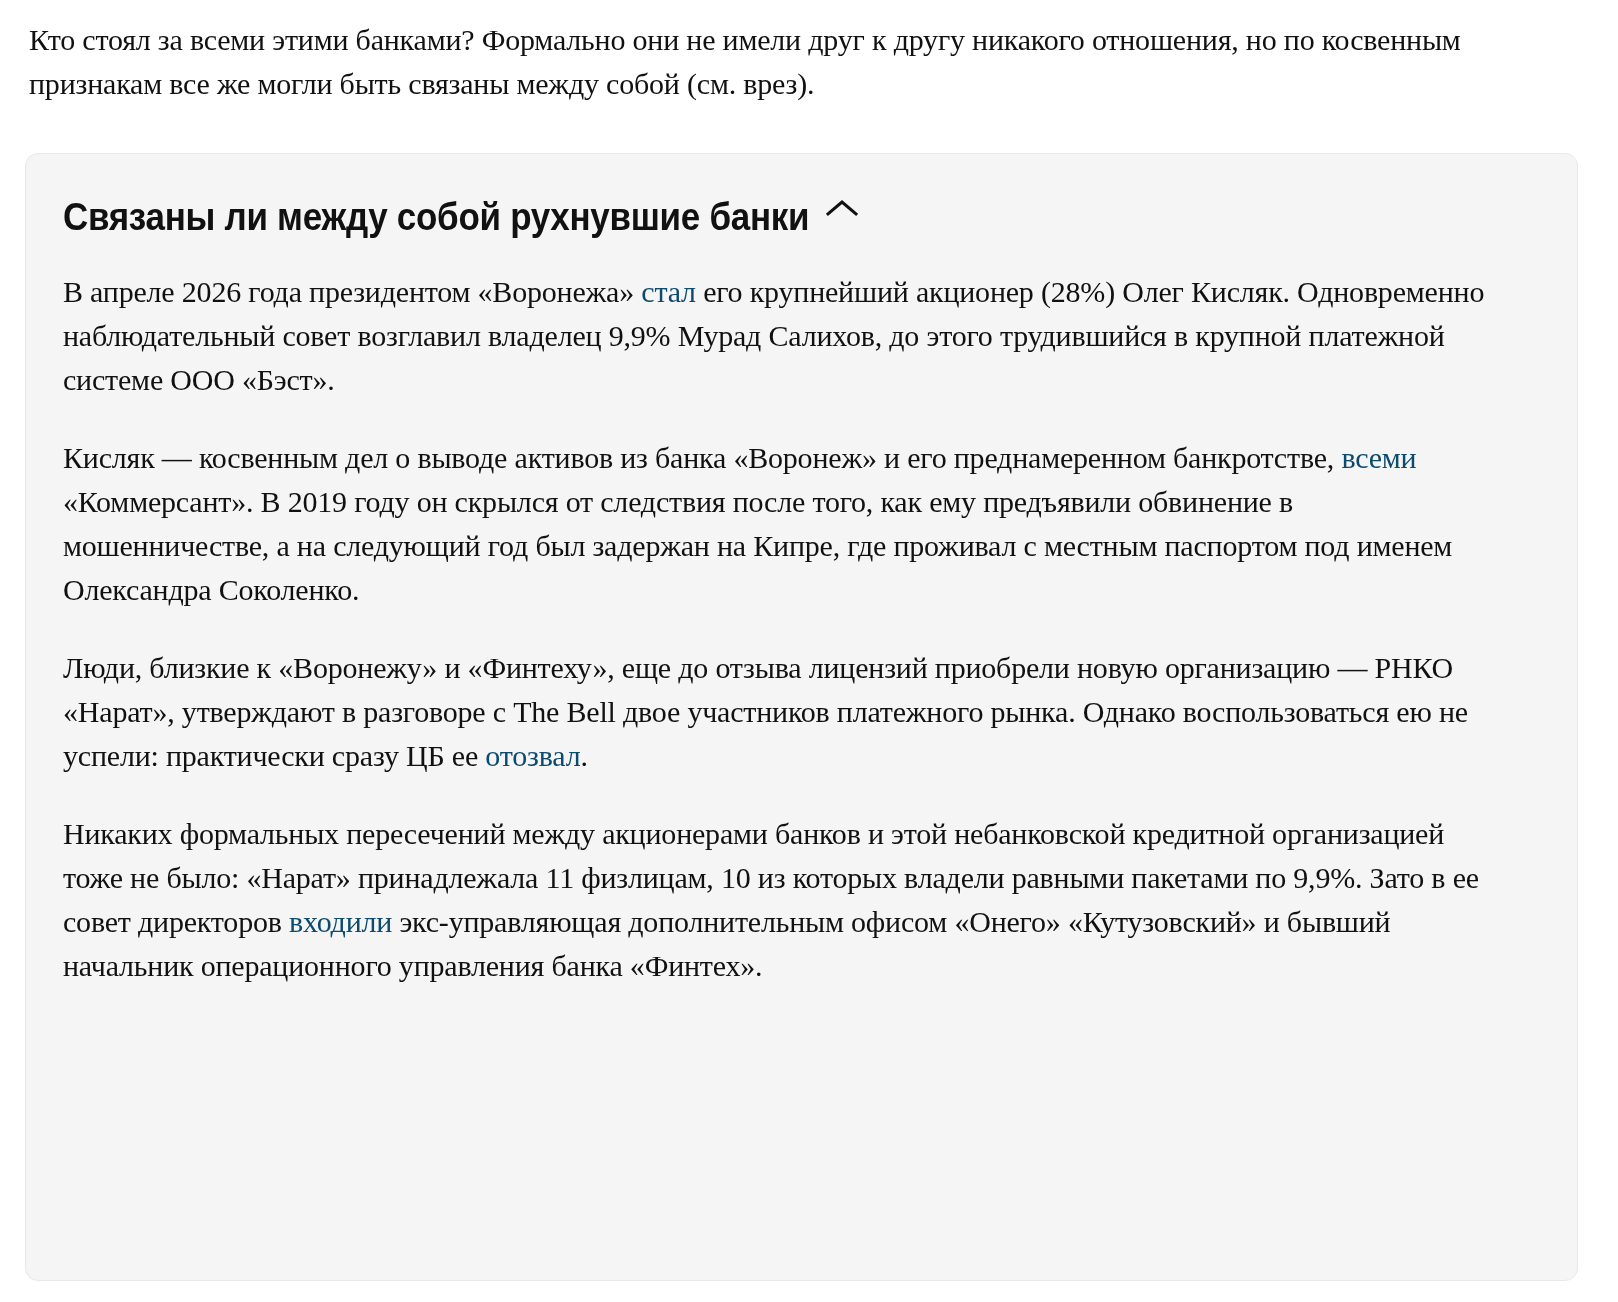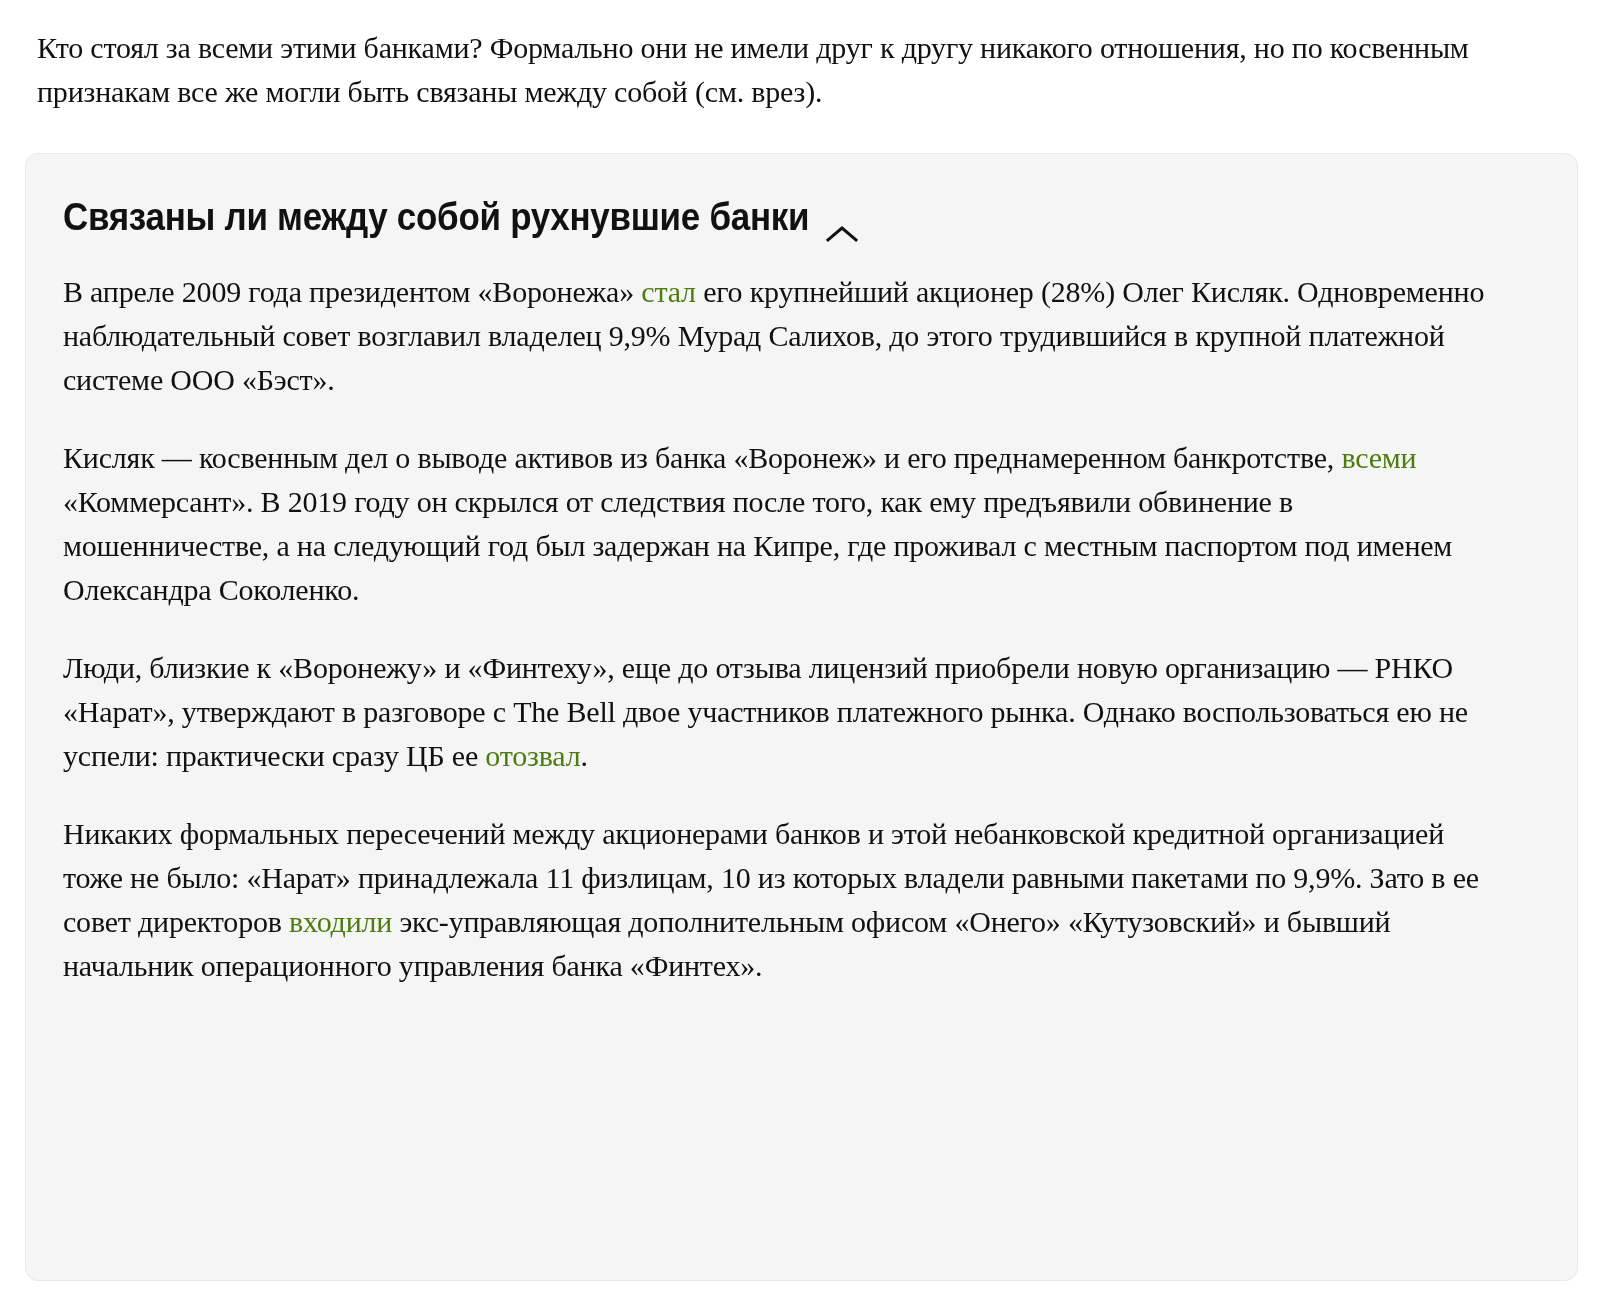--- a/index.html
+++ b/index.html
@@ -12,21 +12,21 @@
       height: 1302px;
       position: relative;
       overflow: hidden;
       color: #111111;
     }
     .intro {
       position: absolute;
       left: 25px;
       top: 14px;
       width: 1560px;
-      margin: 12px;
+      margin: 4px;
       font-family: "Liberation Serif", "DejaVu Serif", serif;
       font-size: 30px;
       line-height: 44px;
       letter-spacing: -0.2px;
       word-spacing: 0px;
     }
     .inset {
       position: absolute;
       left: 25px;
       top: 153px;
@@ -35,21 +35,21 @@
       background: #f5f5f5;
       border: 1px solid #e8e8e8;
       border-radius: 13px;
       box-sizing: border-box;
     }
     .inset-header {
       position: absolute;
       left: 37px;
       top: 40px;
       display: flex;
-      align-items: flex-end;
+      align-items: flex-start;
       cursor: pointer;
     }
     .inset-title {
       font-family: "Liberation Sans", "DejaVu Sans", sans-serif;
       font-weight: bold;
       font-size: 38px;
       line-height: 46px;
       letter-spacing: -0.3px;
       color: #111111;
       transform: scaleX(0.92);
@@ -75,42 +75,42 @@
       font-family: "Liberation Serif", "DejaVu Serif", serif;
       font-size: 30px;
       line-height: 44px;
       letter-spacing: -0.2px;
       color: #111111;
     }
     .inset-body p:last-child {
       margin-bottom: 8px;
     }
     a.inline-link {
-      color: #4d7c0f;
+      color: #0c4a6e;
       text-decoration: none;
       cursor: pointer;
     }
   </style>
 </head>
 <body>
 
 <p class="intro">Кто стоял за всеми этими банками? Формально они не имели друг к другу никакого отношения, но по косвенным признакам все же могли быть связаны между собой (см. врез).</p>
 
 <section class="inset">
   <div class="inset-header">
     <span class="inset-title">Связаны ли между собой рухнувшие банки</span>
     <span class="chevron" style="margin-left: -48.8081px;">
       <svg width="34" height="20" viewBox="0 0 34 20">
         <polyline points="3,16 17,4 31,16" fill="none" stroke="#111111" stroke-width="3" stroke-linecap="square" stroke-linejoin="miter"></polyline>
       </svg>
     </span>
   </div>
 
   <div class="inset-body">
-    <p><span>В апреле 2009 года президентом «Воронежа» </span><a class="inline-link">стал</a><span> его крупнейший акционер (28%) Олег Кисляк. Одновременно наблюдательный совет возглавил владелец 9,9% Мурад Салихов, до этого трудившийся в крупной платежной системе ООО «Бэст».</span></p>
+    <p><span>В апреле 2026 года президентом «Воронежа» </span><a class="inline-link">стал</a><span> его крупнейший акционер (28%) Олег Кисляк. Одновременно наблюдательный совет возглавил владелец 9,9% Мурад Салихов, до этого трудившийся в крупной платежной системе ООО «Бэст».</span></p>
 
 
     <p><span>Кисляк — косвенным дел о выводе активов из банка «Воронеж» и его преднамеренном банкротстве, </span><a class="inline-link">всеми</a><span> «Коммерсант». В 2019 году он скрылся от следствия после того, как ему предъявили обвинение в мошенничестве, а на следующий год был задержан на Кипре, где проживал с местным паспортом под именем Олександра Соколенко.</span></p>
 
     <p><span>Люди, близкие к «Воронежу» и «Финтеху», еще до отзыва лицензий приобрели новую организацию — РНКО «Нарат», утверждают в разговоре с The Bell двое участников платежного рынка. Однако воспользоваться ею не успели: практически сразу ЦБ ее </span><a class="inline-link">отозвал</a><span>.</span></p>
 
     <p><span>Никаких формальных пересечений между акционерами банков и этой небанковской кредитной организацией тоже не было: «Нарат» принадлежала 11 физлицам, 10 из которых владели равными пакетами по 9,9%. Зато в ее совет директоров </span><a class="inline-link">входили</a><span> экс-управляющая дополнительным офисом «Онего» «Кутузовский» и бывший начальник операционного управления банка «Финтех».</span></p>
   </div>
 </section>
 

